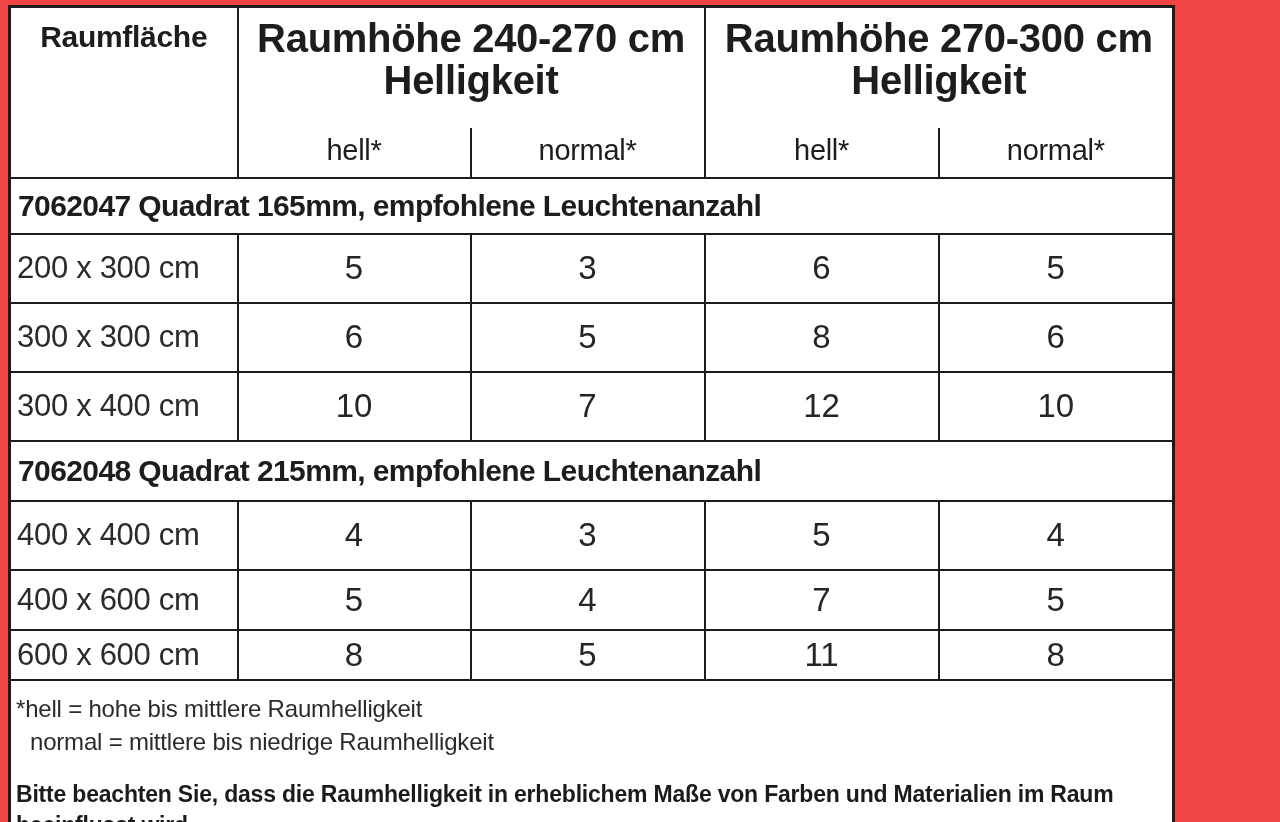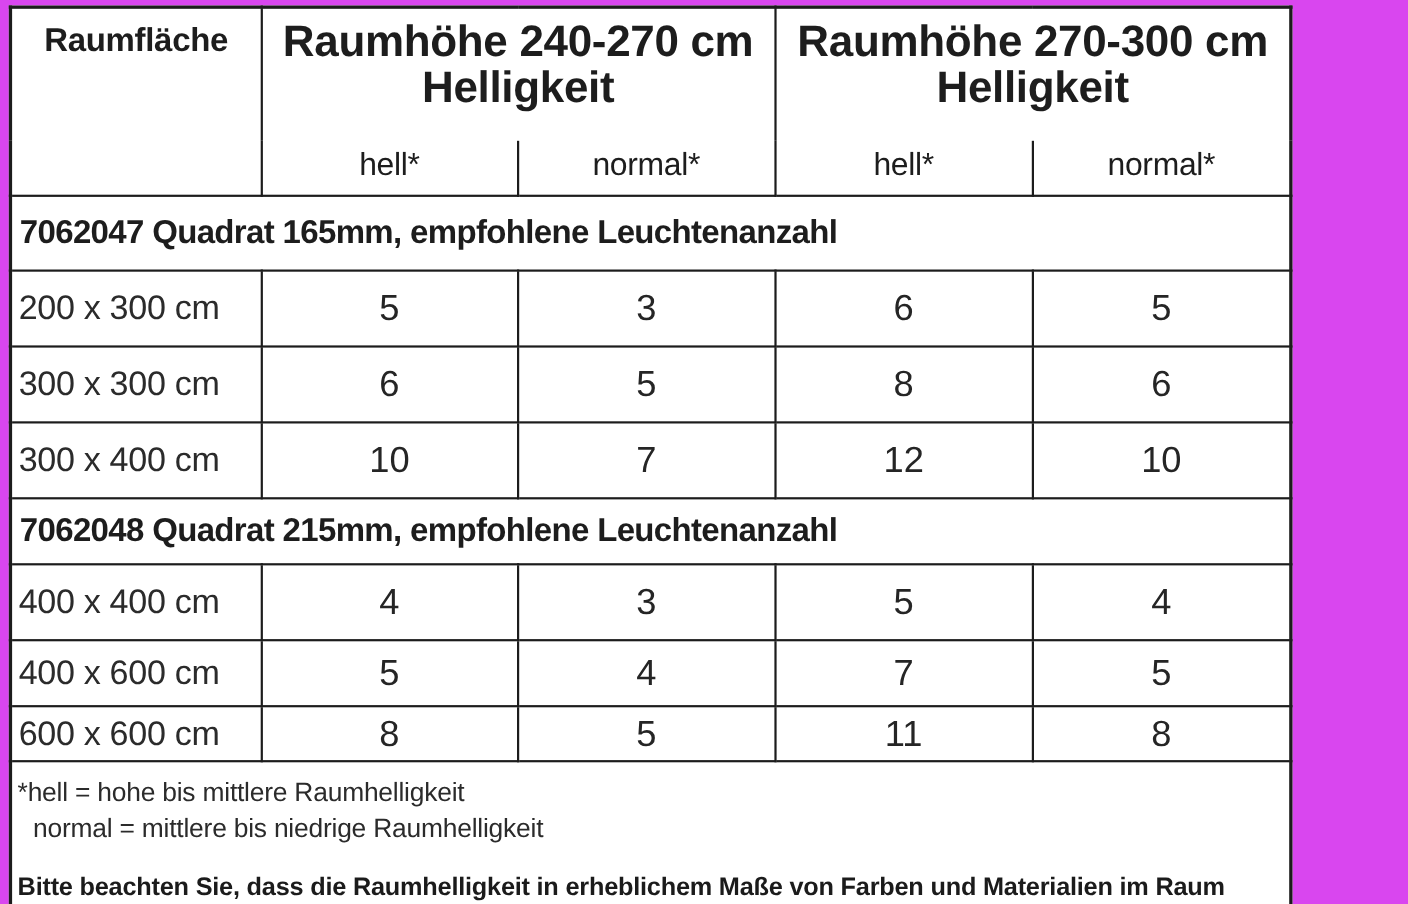--- a/index.html
+++ b/index.html
@@ -5,21 +5,21 @@
   * { margin: 0; padding: 0; box-sizing: border-box; }
   html, body { background: #ffffff; }
   body {
     width: 1280px; height: 822px;
     font-family: "Liberation Sans", "DejaVu Sans", sans-serif;
     color: #1d1d1d;
     overflow: hidden;
   }
   .page {
     width: 1280px; height: 822px;
-    background: #d946ef;
+    background: #ef4444;
     position: relative;
   }
   table.lum {
     position: absolute;
     left: 8px; top: 5px;
     width: 1164px;
     border-collapse: collapse;
     table-layout: fixed;
     border: 3px solid #1c1c1c;
     background: #ffffff;
@@ -62,21 +62,21 @@
     text-align: center;
     vertical-align: middle;
     font-size: 29px;
     letter-spacing: -0.3px;
     padding-bottom: 4px;
   }
   th.c-sub.no-div-left { border-left: none; }
   th.c-sub.div-left { border-left: 2px solid #1c1c1c; }
 
   
-  tr.r-section { height: 68px; }
+  tr.r-section { height: 56px; }
   tr.r-section2 { height: 60px; }
   td.c-section {
     text-align: left;
     vertical-align: middle;
     padding-left: 7px;
     font-weight: bold;
     font-size: 30px;
     letter-spacing: -0.6px;
   }
 

